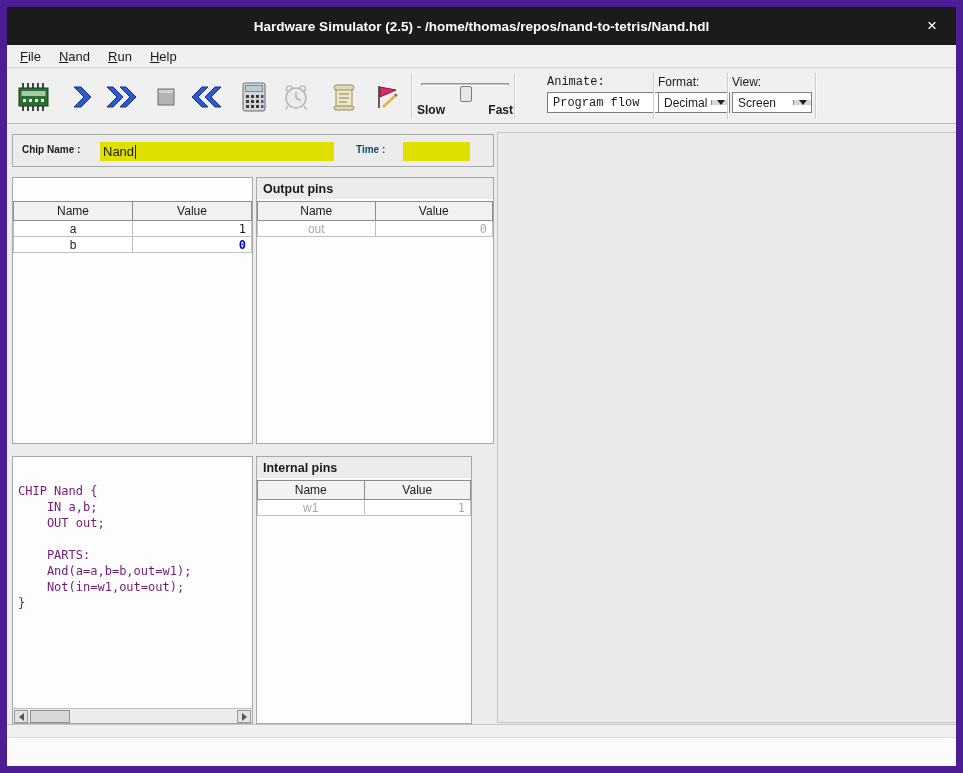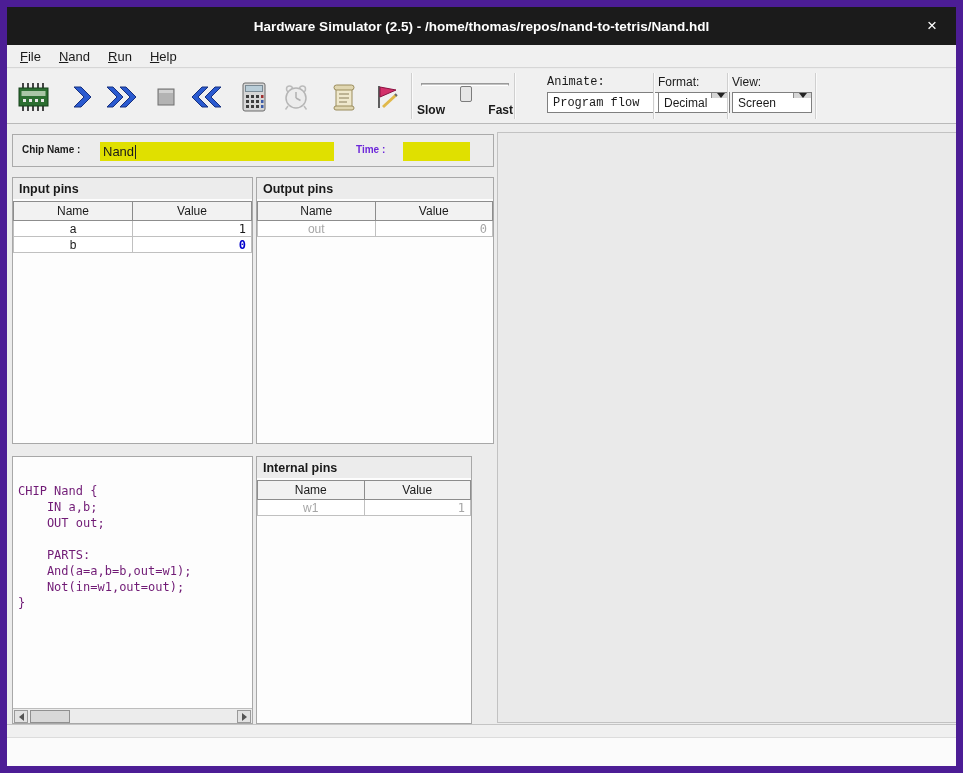--- a/index.html
+++ b/index.html
@@ -26,31 +26,31 @@
   .tb-icon { position:absolute; top:12px; width:38px; height:32px; display:flex; align-items:center; justify-content:center; }
   .tb-sep { position:absolute; top:4px; bottom:4px; width:2px; border-left:1px solid #cfcfcf; border-right:1px solid #fafafa; }
 
   .slider-group { position:absolute; left:410px; top:4px; width:96px; height:46px; }
   .slider-track { position:absolute; left:4px; right:4px; top:10px; height:3px; background:#c2c2c2; border:1px solid #9a9a9a; border-bottom-color:#fff; }
   .slider-thumb { position:absolute; left:38px; top:2px; width:12px; height:16px; background:#e6e6e6; border:1px solid #7c7c7c; border-radius:2px; }
   .slider-labels { position:absolute; left:0; right:0; bottom:2px; display:flex; justify-content:space-between; font-weight:bold; }
 
   .combo-group { position:absolute; top:6px; }
   .combo-label { display:block; margin-bottom:3px; }
-  .combo { display:flex; height:21px; border:1px solid #7f7f7f; background:#fff; align-items:flex-start; }
+  .combo { display:flex; height:21px; border:1px solid #7f7f7f; background:#fff; align-items:center; }
   .combo-text { flex:1; padding:3px 5px; font-size:12px; white-space:nowrap; overflow:hidden; }
   .combo-btn { width:18px; background:#d6d6d6; border-left:1px solid #8a8a8a; display:flex; align-items:center; justify-content:center; }
   .tri-down { width:0; height:0; border-left:4px solid transparent; border-right:4px solid transparent; border-top:5px solid #222; }
 
   
   .content { position:absolute; top:117px; left:0; width:963px; height:614px; }
 
   .chipbar { position:absolute; left:5px; top:10px; width:482px; height:33px; border:1px solid #aaa; }
   .chipbar .lbl { position:absolute; top:9px; font-weight:bold; font-size:10px; }
-  .chipbar .lbl.dim { color:#6d28d9; }
+  .chipbar .lbl.dim { color:#0c4a6e; }
   .field-yellow { position:absolute; top:7px; height:19px; padding:2px 3px; font-size:13px; display:flex; align-items:center; }
   .caret { width:1px; height:14px; background:#222; margin-left:1px; }
 
   .panel { position:absolute; border:1px solid #a8a8a8; background:#fdfdfd; }
   .panel-title { padding:4px 6px 3px 6px; font-weight:bold; font-size:12.5px; background:#ececec; }
   .panel-body { position:absolute; left:0; right:0; bottom:0; top:23px; background:#fdfdfd; overflow:hidden; }
 
   table.pins { width:100%; border-collapse:collapse; table-layout:fixed; }
   table.pins th { font-weight:normal; background:#f2f2f2; border:1px solid #8d8d8d; height:19px; font-size:12px; }
   table.pins td { border:1px solid #c0c0c0; height:16px; font-size:12px; background:#fff; }
@@ -256,21 +256,20 @@
         <span>Nand</span>
         <span class="caret"></span>
       </div>
       <span class="lbl dim" style="left:343px;">Time :</span>
       <div class="field-yellow" style="left:390px; width:67px; background:#e0e000;">
         <span></span>
       </div>
     </div>
 
     <div class="panel" style="left:5px; top:53px; width:241px; height:267px;">
-      <div class="panel-title">Input pins</div>
       <div class="panel-body">
         <table class="pins">
           <tbody>
               <tr>
             <th>Name</th>
             <th>Value</th>
           </tr>
           <tr>
             <td class="pname">a</td>
             <td class="pvalue">1</td>

